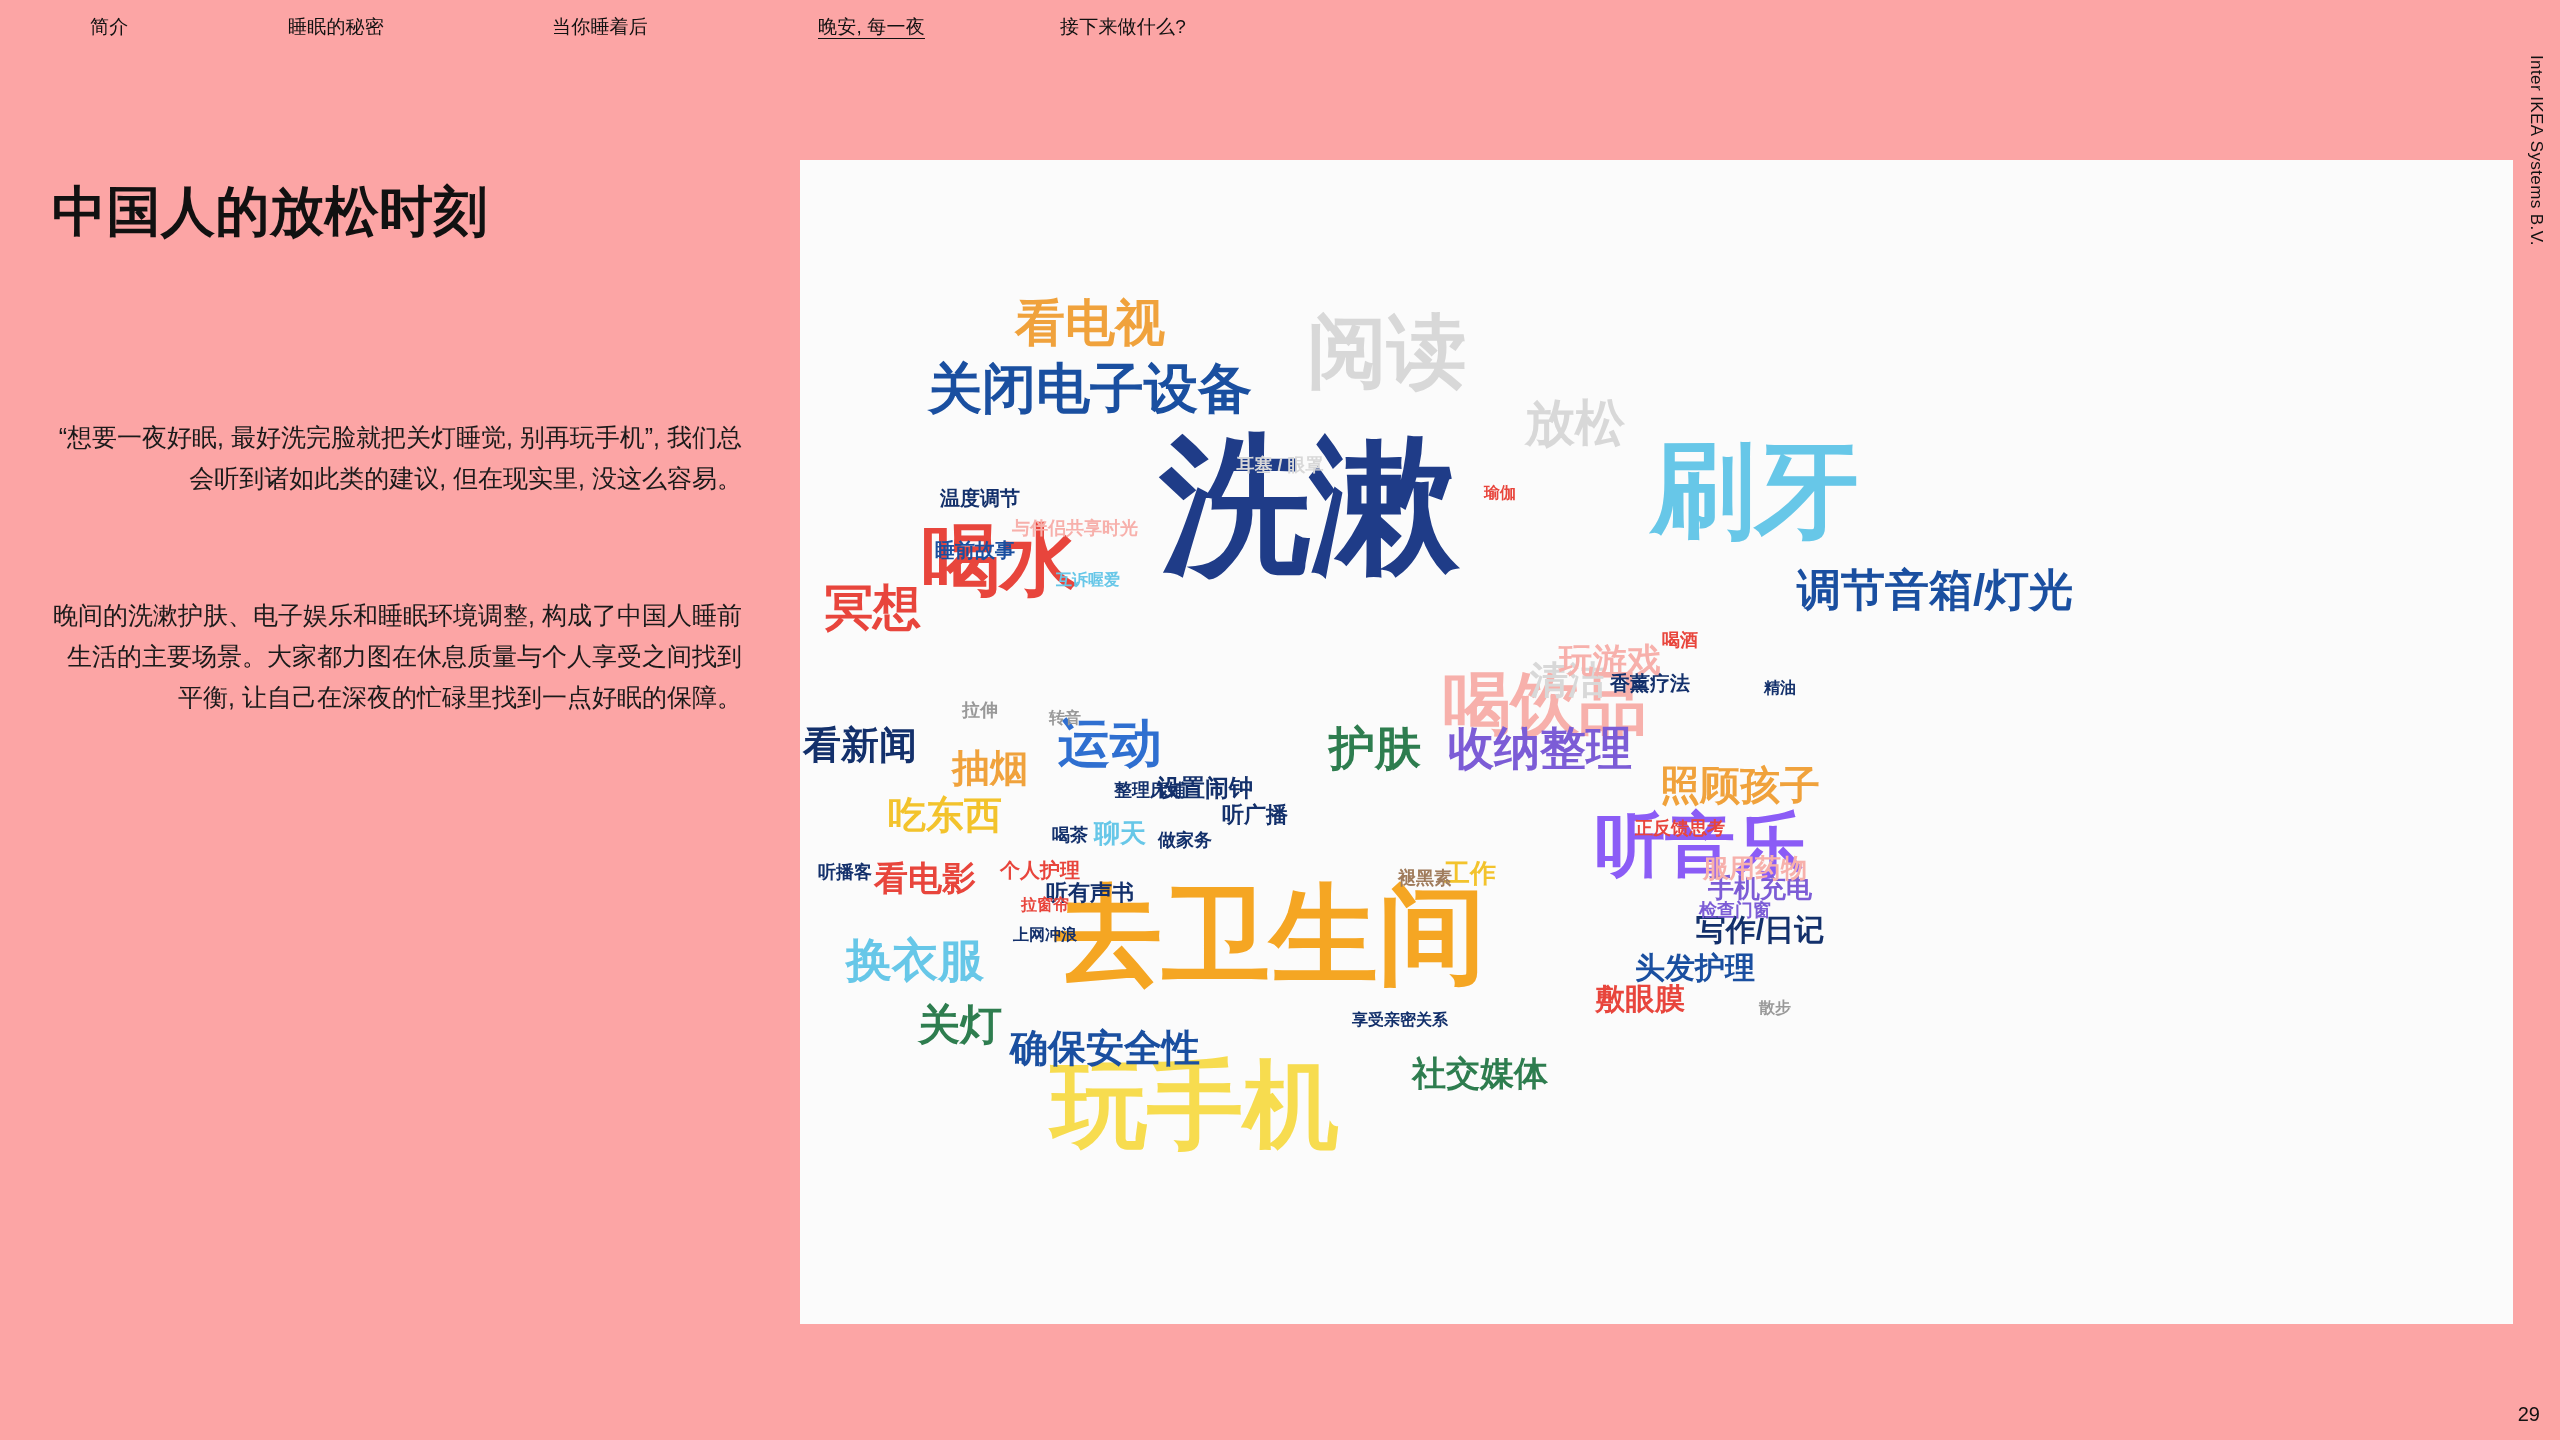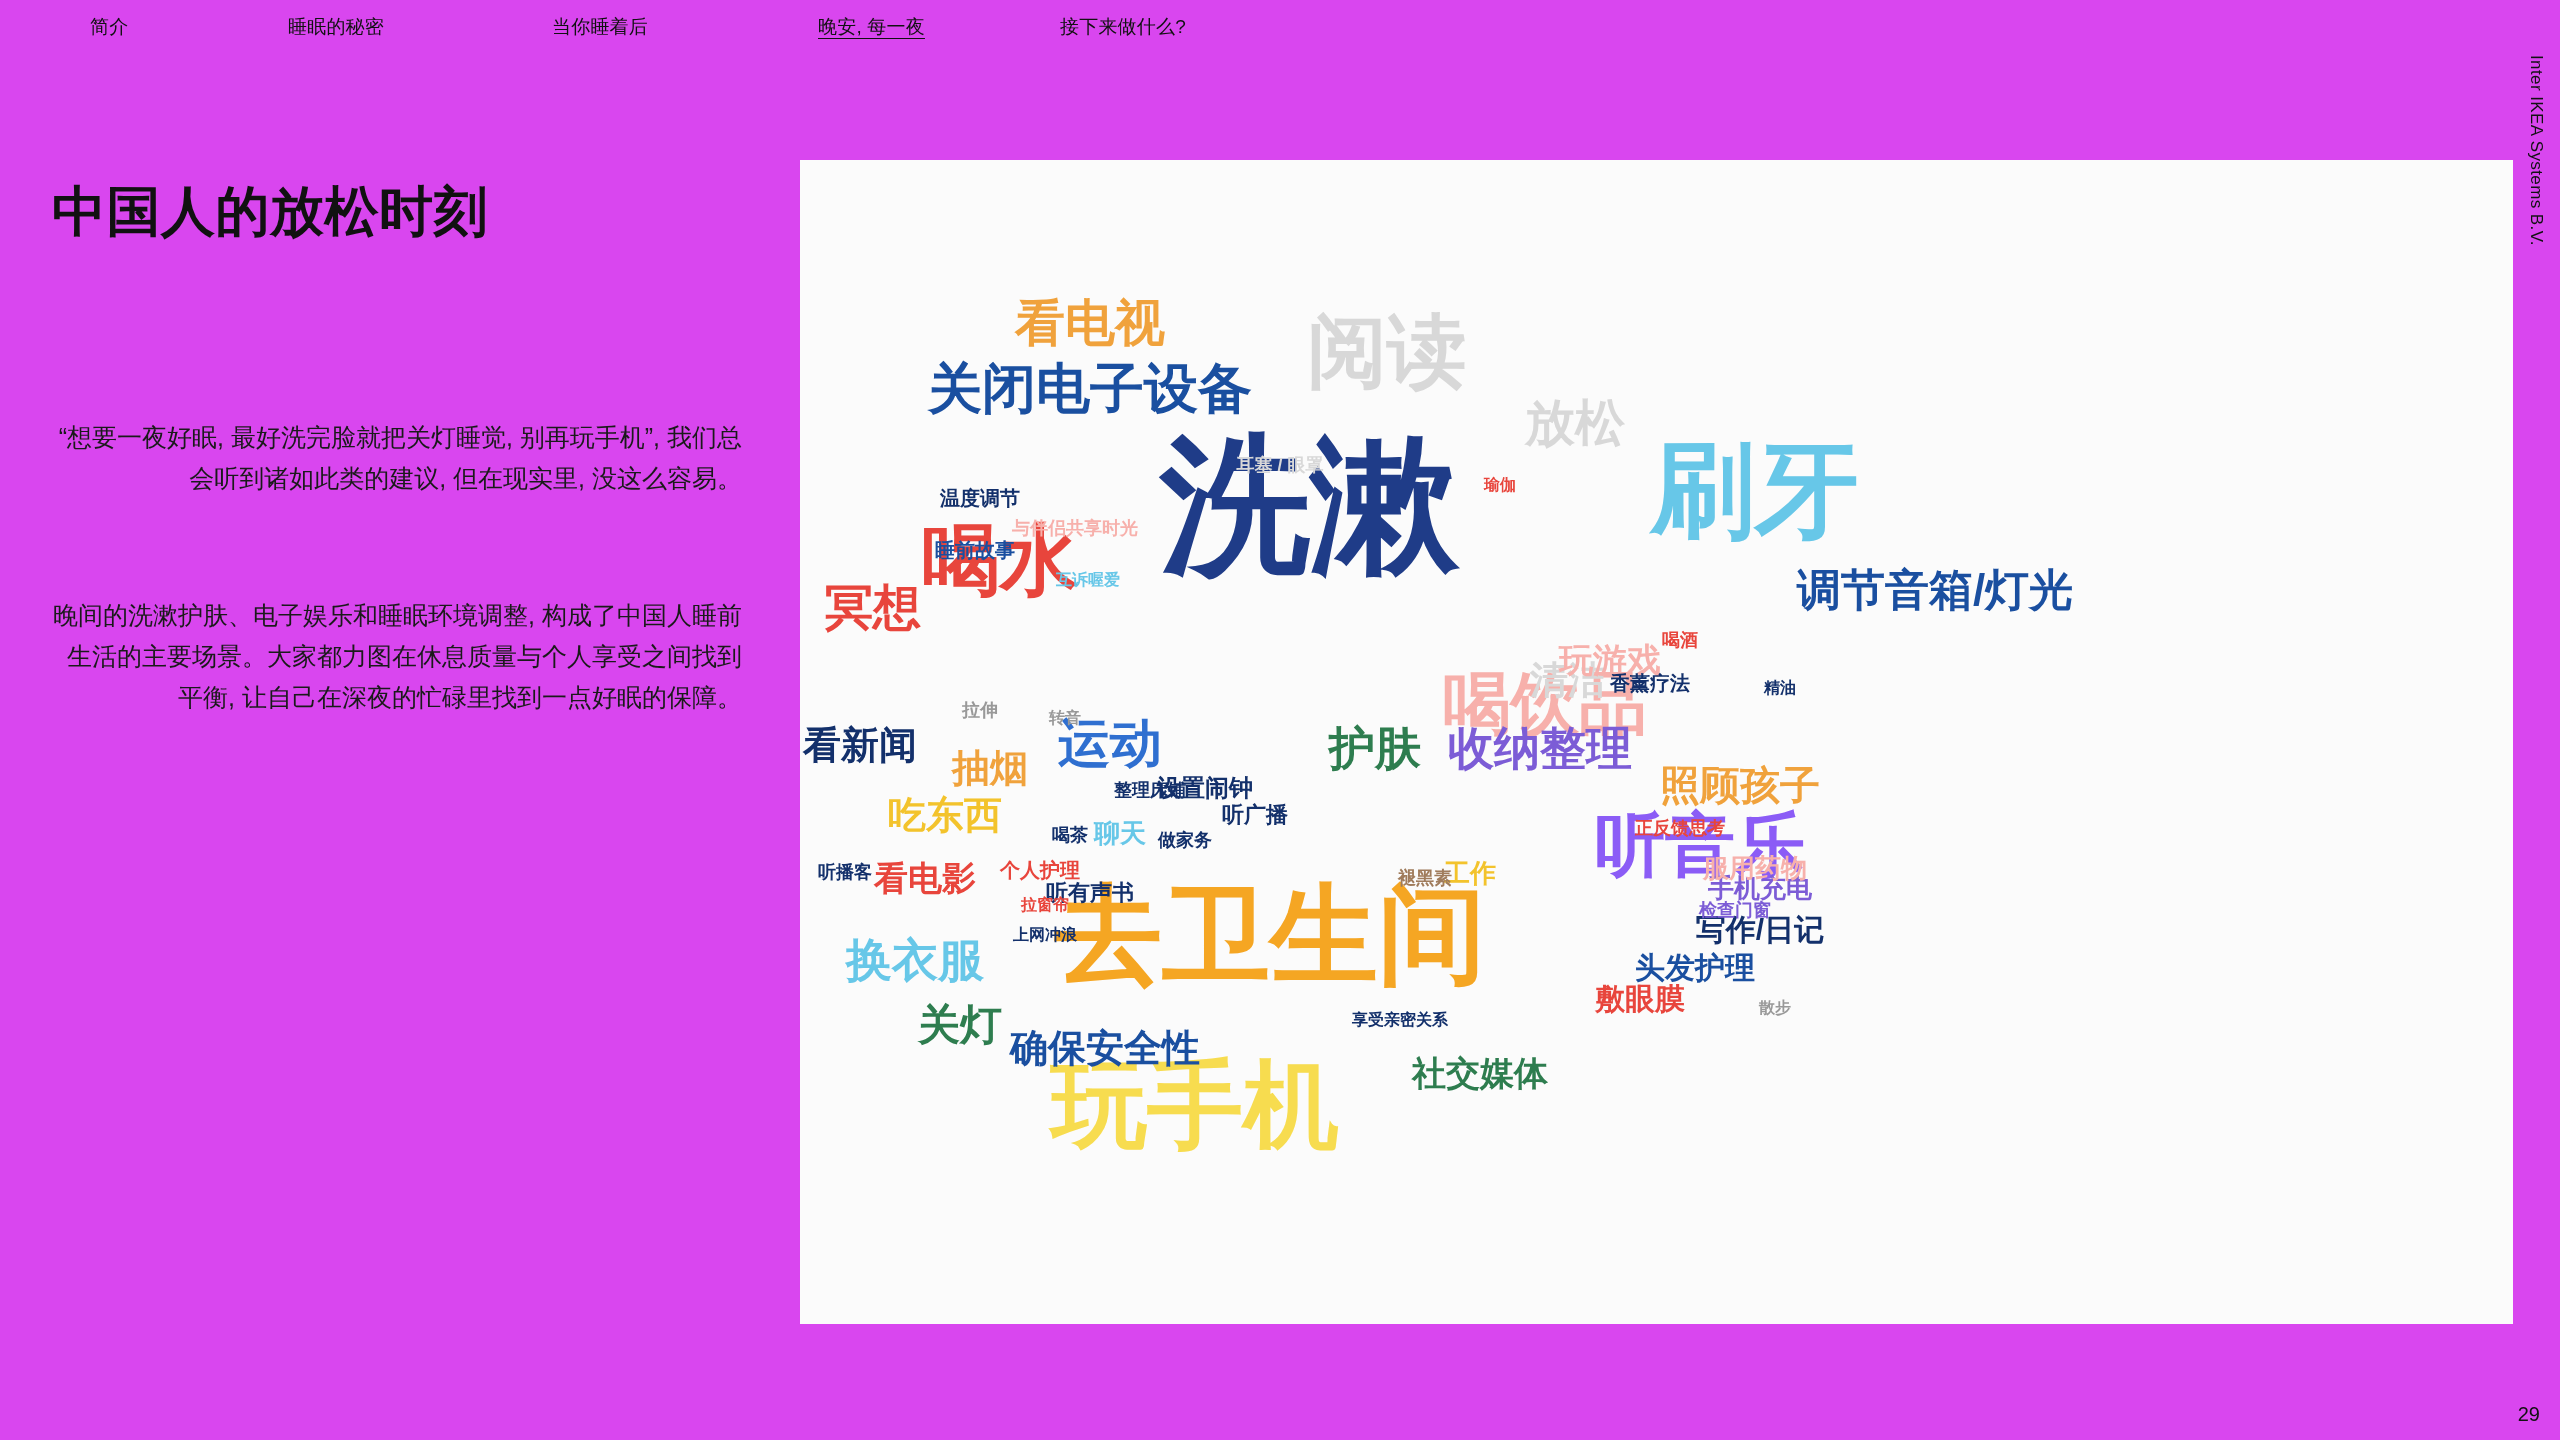--- a/index.html
+++ b/index.html
@@ -6,21 +6,21 @@
   html, body {
     margin: 0; padding: 0;
     width: 2560px; height: 1440px;
     background: #ffffff;
     font-family: "Liberation Sans", "DejaVu Sans", sans-serif;
     overflow: hidden;
   }
   .page {
     position: relative;
     width: 2560px; height: 1440px;
-    background: #d946ef;
+    background: #fca5a5;
   }
 
   
   .nav {
     position: absolute;
     top: 14px; left: 0; width: 2560px; height: 40px;
   }
   .nav-item {
     position: absolute;
     font-size: 19px;
@@ -155,21 +155,21 @@
       <div class="w" style="left: 350px; top: 630px; font-size: 18px; color: rgb(19, 48, 107);">整理床铺</div>
       <div class="w" style="left: 245px; top: 745px; font-size: 16px; color: rgb(232, 69, 60);">拉窗帘</div>
       <div class="w" style="left: 245px; top: 775px; font-size: 16px; color: rgb(19, 48, 107);">上网冲浪</div>
       <div class="w" style="left: 180px; top: 550px; font-size: 18px; color: rgb(153, 153, 153); font-family: Liberation Serif, serif;">拉伸</div>
       <div class="w" style="left: 265px; top: 558px; font-size: 16px; color: rgb(153, 153, 153);">转音</div>
       <div class="w" style="left: 175px; top: 390px; font-size: 20px; color: rgb(26, 79, 160);">睡前故事</div>
       <div class="w" style="left: 180px; top: 338px; font-size: 20px; color: rgb(19, 48, 107);">温度调节</div>
       <div class="w" style="left: 275px; top: 368px; font-size: 18px; color: rgb(247, 176, 171);">与伴侣共享时光</div>
       <div class="w" style="left: 288px; top: 420px; font-size: 16px; color: rgb(103, 199, 232);">互诉喔爱</div>
       <div class="w" style="left: 480px; top: 305px; font-size: 18px; color: rgb(216, 216, 216);">耳塞 / 眼罩</div>
-      <div class="w" style="left: 700px; top: 325px; font-size: 16px; color: rgb(232, 69, 60);">瑜伽</div>
+      <div class="w" style="left: 700px; top: 333px; font-size: 16px; color: rgb(232, 69, 60);">瑜伽</div>
       <div class="w" style="left: 850px; top: 523px; font-size: 20px; color: rgb(19, 48, 107);">香薰疗法</div>
       <div class="w" style="left: 980px; top: 528px; font-size: 16px; color: rgb(19, 48, 107);">精油</div>
       <div class="w" style="left: 880px; top: 480px; font-size: 18px; color: rgb(232, 69, 60);">喝酒</div>
       <div class="w" style="left: 880px; top: 668px; font-size: 18px; color: rgb(232, 69, 60);">正反馈思考</div>
       <div class="w" style="left: 975px; top: 848px; font-size: 16px; color: rgb(153, 153, 153);">散步</div>
       <div class="w" style="left: 600px; top: 860px; font-size: 16px; color: rgb(19, 48, 107);">享受亲密关系</div>
       <div class="w" style="left: 935px; top: 750px; font-size: 18px; color: rgb(124, 92, 214);">检查门窗</div>
     </div>
 
   <div class="page-num">29</div>

